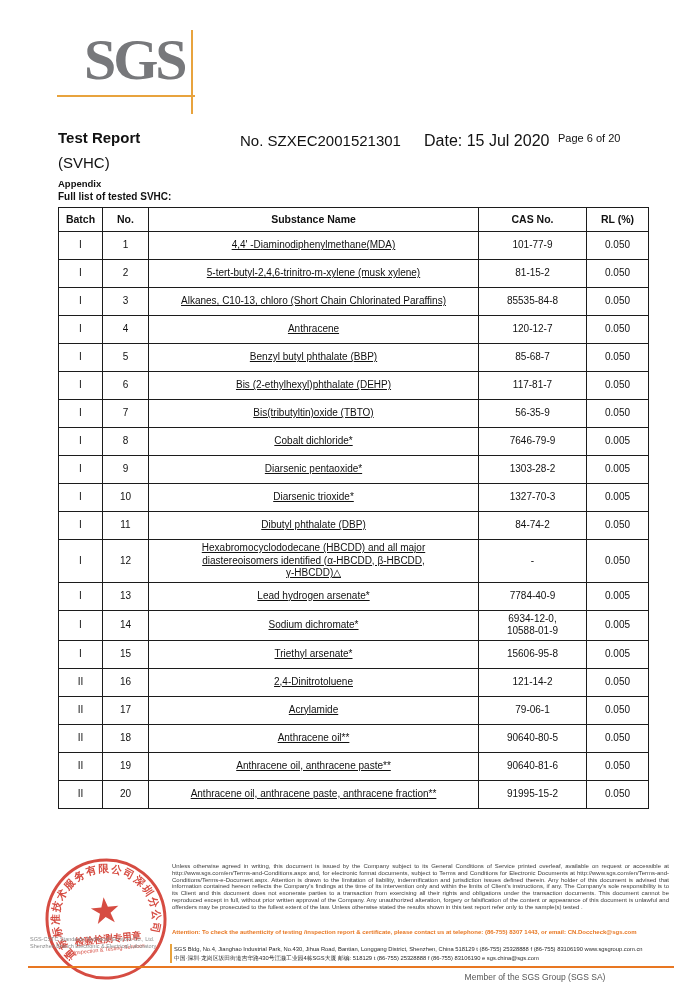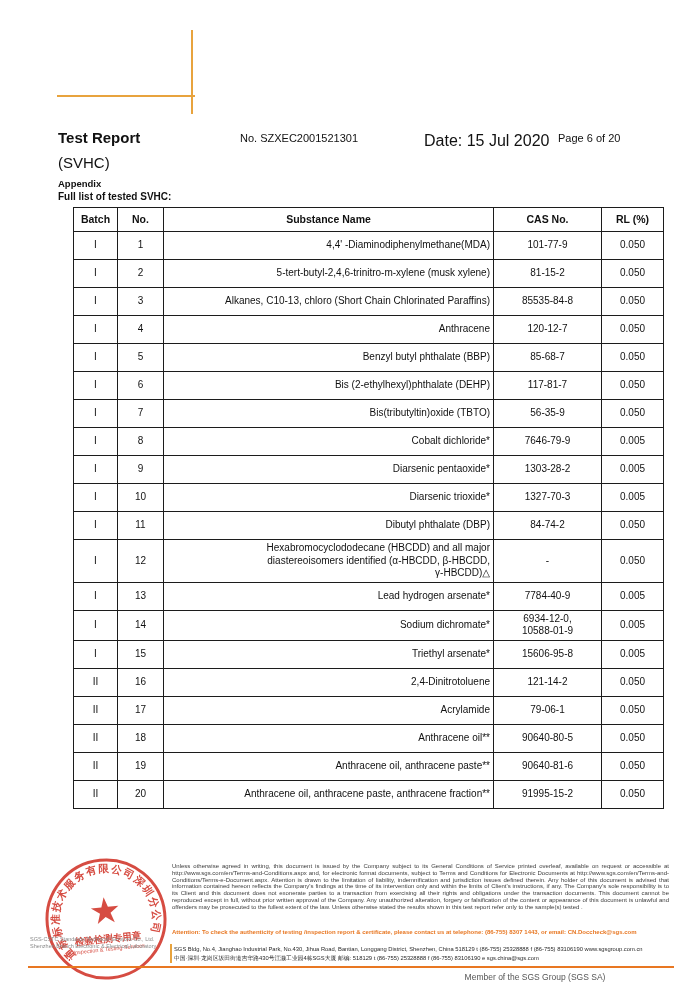--- a/index.html
+++ b/index.html
@@ -9,35 +9,35 @@
     box-shadow:0 0 4px rgba(0,0,0,.3);
   }
   
   .logo-text{position:absolute;left:84px;top:26px;font-size:58px;font-weight:bold;
     color:#77787b;letter-spacing:-3px;font-family:"Liberation Serif", serif;}
   .logo-hline{position:absolute;left:57px;top:95px;width:138px;height:2px;background:#e8a33d;}
   .logo-vline{position:absolute;left:191px;top:30px;width:2px;height:84px;background:#e8a33d;}
   
   .title1{position:absolute;left:58px;top:129px;font-size:15px;font-weight:bold;}
   .title2{position:absolute;left:58px;top:154px;font-size:15px;font-weight:normal;}
-  .report-no{position:absolute;left:240px;top:132px;font-size:11px;}
+  .report-no{position:absolute;left:240px;top:132px;font-size:15px;}
   .report-date{position:absolute;left:424px;top:132px;font-size:16px;}
   .report-page{position:absolute;left:558px;top:132px;font-size:11px;}
   .appendix{position:absolute;left:58px;top:178px;font-size:9.5px;font-weight:bold;}
   .full-list{position:absolute;left:58px;top:191px;font-size:10px;font-weight:bold;}
   
-  .svhc-table{position:absolute;left:73px;top:207px;width:590px;border-collapse:collapse;
+  .svhc-table{position:absolute;left:58px;top:207px;width:590px;border-collapse:collapse;
     table-layout:fixed;font-size:10px;color:#111;}
   .svhc-table th,.svhc-table td{border:1px solid #1c1c1c;vertical-align:middle;
     padding:2px 3px;line-height:12.5px;}
   .svhc-table thead tr{height:24px;}
   .svhc-table tbody tr{height:28px;}
   .svhc-table th{font-size:10.5px;font-weight:bold;text-align:center;padding:2px 1px;}
   .cell-center{text-align:center;white-space:pre-line;}
-  .cell-left{text-align:right;padding-left:5px;white-space:pre-line;}
+  .cell-left{text-align:center;padding-left:5px;white-space:pre-line;text-decoration:underline;}
   
   .company-block{position:absolute;left:30px;top:936px;width:150px;font-size:5.5px;
     line-height:7px;color:#8a8a8a;}
   .fine-print{position:absolute;left:172px;top:863px;width:497px;font-size:6px;
     line-height:6.8px;color:#3c3c3c;text-align:justify;}
   .attention-note{position:absolute;left:172px;top:929px;width:497px;font-size:6px;
     line-height:6.8px;color:#e87722;font-weight:bold;}
   .address-block{position:absolute;left:174px;top:945px;width:497px;font-size:5.8px;
     line-height:8.5px;color:#2a2a2a;}
   .footer-vdivider{position:absolute;left:170px;top:944px;width:1.5px;height:19px;background:#e8a33d;}
@@ -45,20 +45,21 @@
   .member-line{position:absolute;left:400px;top:972px;width:270px;text-align:center;
     font-size:8.5px;color:#555;}
   
   .stamp{position:absolute;left:40px;top:851px;opacity:.9;transform:rotate(-6deg);}
 </style>
 </head>
 <body>
 
 <div class="page">
 
+  <div class="logo-text">SGS</div>
   <div class="logo-hline"></div>
   <div class="logo-vline"></div>
 
   <div class="title1">Test Report</div>
   <div class="title2">(SVHC)</div>
   <div class="report-no">No. SZXEC2001521301</div>
   <div class="report-date">Date: 15 Jul 2020</div>
   <div class="report-page">Page 6 of 20</div>
 
   <div class="appendix">Appendix</div>

